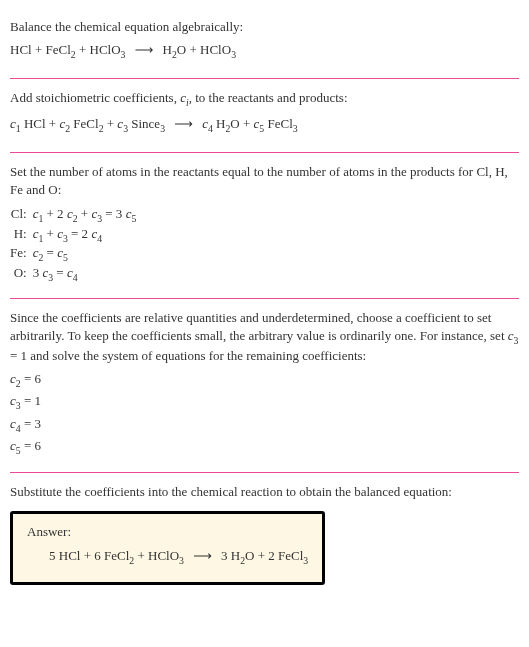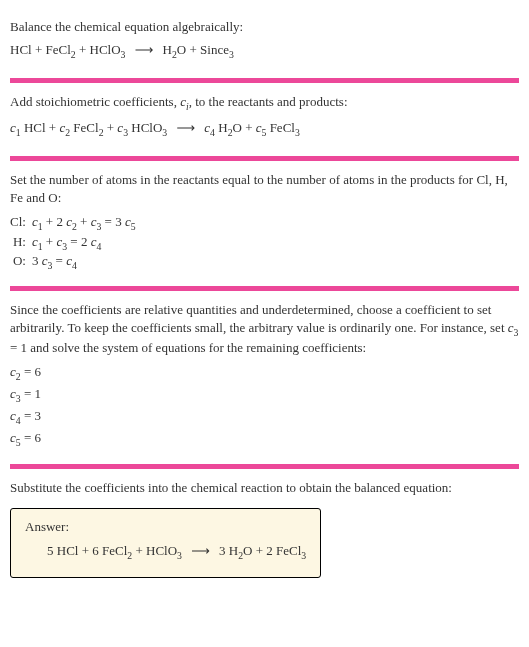--- a/index.html
+++ b/index.html
@@ -8,21 +8,21 @@
     font-family: Georgia, 'Times New Roman', serif;
     font-size: 13px;
     color: #333;
     background: #fff;
     width: 529px;
   }
   .content {
     padding: 8px 10px;
   }
   .section {
-    border-bottom: 5px solid #ec4899;
+    border-bottom: 1px solid #ec4899;
     padding: 10px 0 14px 0;
   }
   .section:last-of-type {
     border-bottom: none;
   }
   .lead {
     margin: 0 0 4px 0;
     line-height: 1.4;
   }
   .equation {
@@ -51,21 +51,21 @@
     text-align: right;
     white-space: nowrap;
   }
   .coef-list {
     margin-top: 4px;
   }
   .coef-row {
     line-height: 1.5;
   }
   .answer-box {
-    border: 1px solid #000000;
+    border: 3px solid #000000;
     background: #fdf7e3;
     border-radius: 3px;
     padding: 10px 14px 12px 14px;
     margin-top: 6px;
     display: inline-block;
   }
   .answer-label {
     margin: 0 0 6px 0;
   }
   .answer-eq {
@@ -75,49 +75,55 @@
 </head>
 <body>
 
 <div class="content">
 
   <div class="section">
     <p class="lead">Balance the chemical equation algebraically:</p>
     <div class="equation">
       <span>HCl + FeCl</span><sub>2</sub><span> + HClO</span><sub>3</sub>
       <span class="arrow">⟶</span>
-      <span>H</span><sub>2</sub><span>O + Since</span><sub>3</sub>
+      <span>H</span><sub>2</sub><span>O + HClO</span><sub>3</sub>
     </div>
   </div>
 
   <div class="section">
     <p class="lead">
       <span>Add stoichiometric coefficients, </span><span class="italic">c</span><sub><span class="italic">i</span></sub><span>, to the reactants and products:</span>
     </p>
     <div class="equation">
-      <span class="italic">c</span><sub>1</sub><span> HCl + </span><span class="italic">c</span><sub>2</sub><span> FeCl</span><sub>2</sub><span> + </span><span class="italic">c</span><sub>3</sub><span> HClO</span><sub>3</sub>
+      <span class="italic">c</span><sub>1</sub><span> HCl + </span><span class="italic">c</span><sub>2</sub><span> FeCl</span><sub>2</sub><span> + </span><span class="italic">c</span><sub>3</sub><span> Since</span><sub>3</sub>
       <span class="arrow">⟶</span>
       <span class="italic">c</span><sub>4</sub><span> H</span><sub>2</sub><span>O + </span><span class="italic">c</span><sub>5</sub><span> FeCl</span><sub>3</sub>
     </div>
   </div>
 
   <div class="section">
     <p class="lead">Set the number of atoms in the reactants equal to the number of atoms in the products for Cl, H, Fe and O:</p>
     <table class="atoms-table">
       <tbody>
           <tr>
         <td class="el">Cl:</td>
         <td>
           <span class="italic">c</span><sub>1</sub><span> + 2 </span><span class="italic">c</span><sub>2</sub><span> + </span><span class="italic">c</span><sub>3</sub><span> = 3 </span><span class="italic">c</span><sub>5</sub>
         </td>
       </tr>
       <tr>
         <td class="el">H:</td>
         <td>
           <span class="italic">c</span><sub>1</sub><span> + </span><span class="italic">c</span><sub>3</sub><span> = 2 </span><span class="italic">c</span><sub>4</sub>
+        </td>
+      </tr>
+      <tr>
+        <td class="el">Fe:</td>
+        <td>
+          <span class="italic">c</span><sub>2</sub><span> = </span><span class="italic">c</span><sub>5</sub>
         </td>
       </tr>
       <tr>
         <td class="el">O:</td>
         <td>
           <span>3 </span><span class="italic">c</span><sub>3</sub><span> = </span><span class="italic">c</span><sub>4</sub>
         </td>
       </tr>
     </tbody>
       </table>

